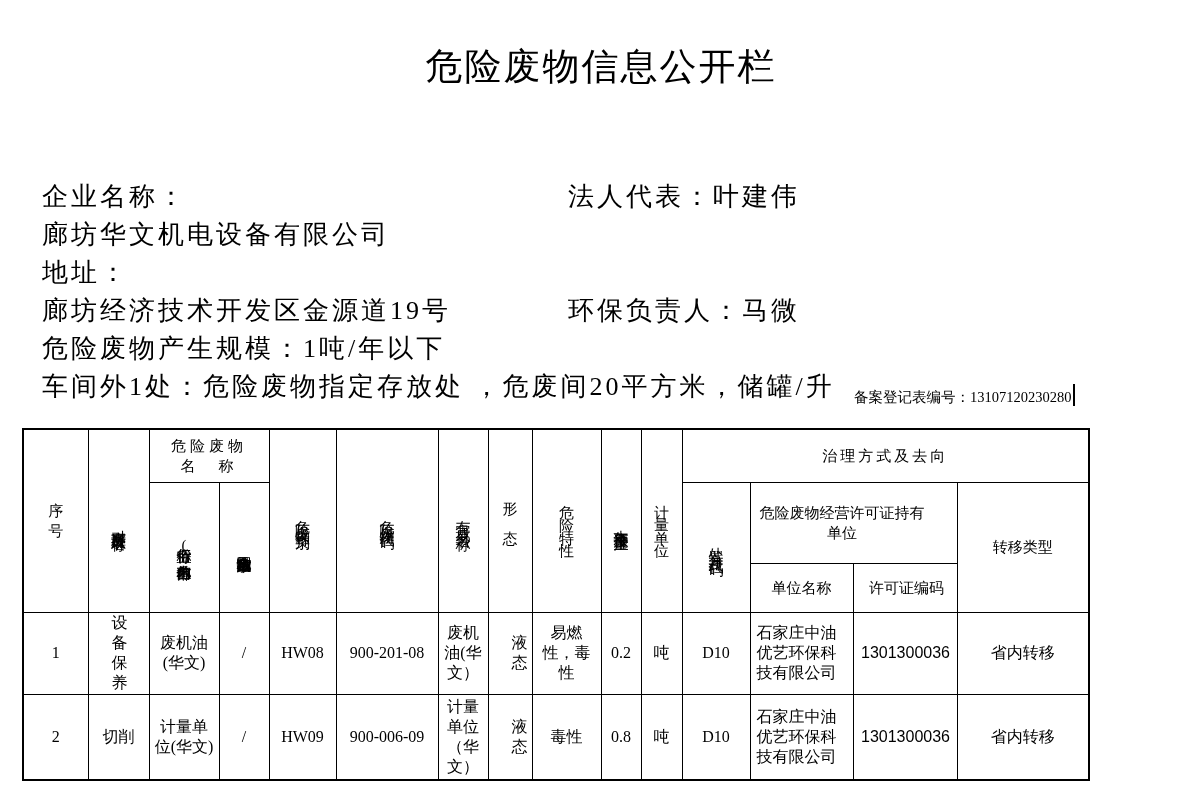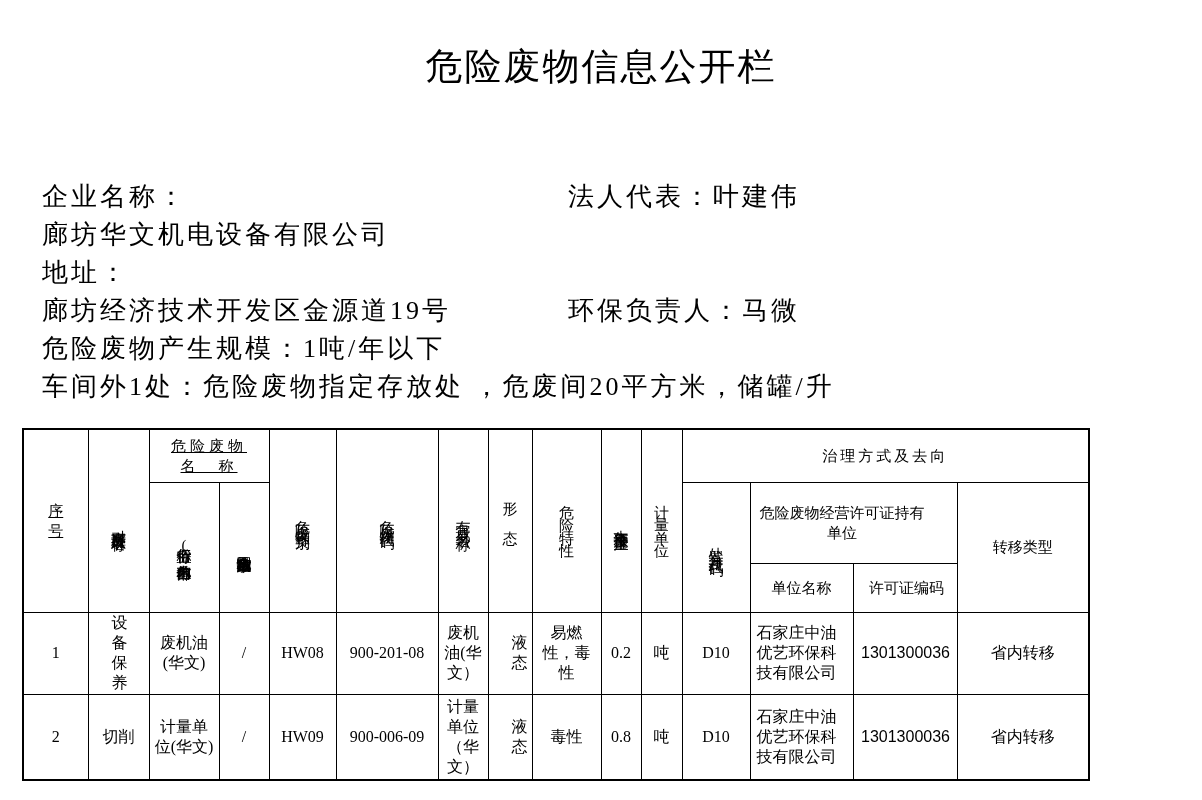--- a/index.html
+++ b/index.html
@@ -21,21 +21,21 @@
             vertical-align:-4px; margin-left:1px; }
 
   table.main { position:absolute; left:22px; top:428px; width:1066px;
                table-layout:fixed; border-collapse:collapse;
                border:2px solid #000; }
   .main th, .main td { border:1px solid #000; vertical-align:middle;
                text-align:center; font-weight:normal; font-size:15px;
                line-height:20px; overflow:hidden; }
   .main td { font-size:16px; }
 
-  .pre   { white-space:pre-line;text-decoration:underline; }
+  .pre   { white-space:pre-line; }
   .bold  { font-weight:bold; }
   .seqcell { font-size:16px; line-height:46px; }
   .wng   { font-size:16px; line-height:23px; letter-spacing:4px; }
   .tg    { font-size:16px; letter-spacing:3px; }
   .transfer { font-size:16px; }
 
   .v { writing-mode:vertical-rl; text-orientation:upright;
        display:inline-block; letter-spacing:1px; max-height:176px; }
   .vh .v { font-size:15px; }
   .sp2 { letter-spacing:1.9em; }
@@ -80,20 +80,23 @@
       <span class="rcol">环保负责人：马微</span>
     </div>
     <div class="line">
       <span>危险废物产生规模：1吨/年以下</span>
     </div>
     <div class="line">
       <span>车间外1处：危险废物指定存放处 ，危废间20平方米，储罐/升</span>
     </div>
   </div>
 
+  <div class="reg">
+    <span>备案登记表编号：13107120230280</span><span class="cursor"></span>
+  </div>
 
   <table class="main">
     <colgroup>
       <col style="width:65px">
         <col style="width:61px">
         <col style="width:70px">
       <col style="width:50px">
         <col style="width:67px">
         <col style="width:102px">
       <col style="width:50px">

